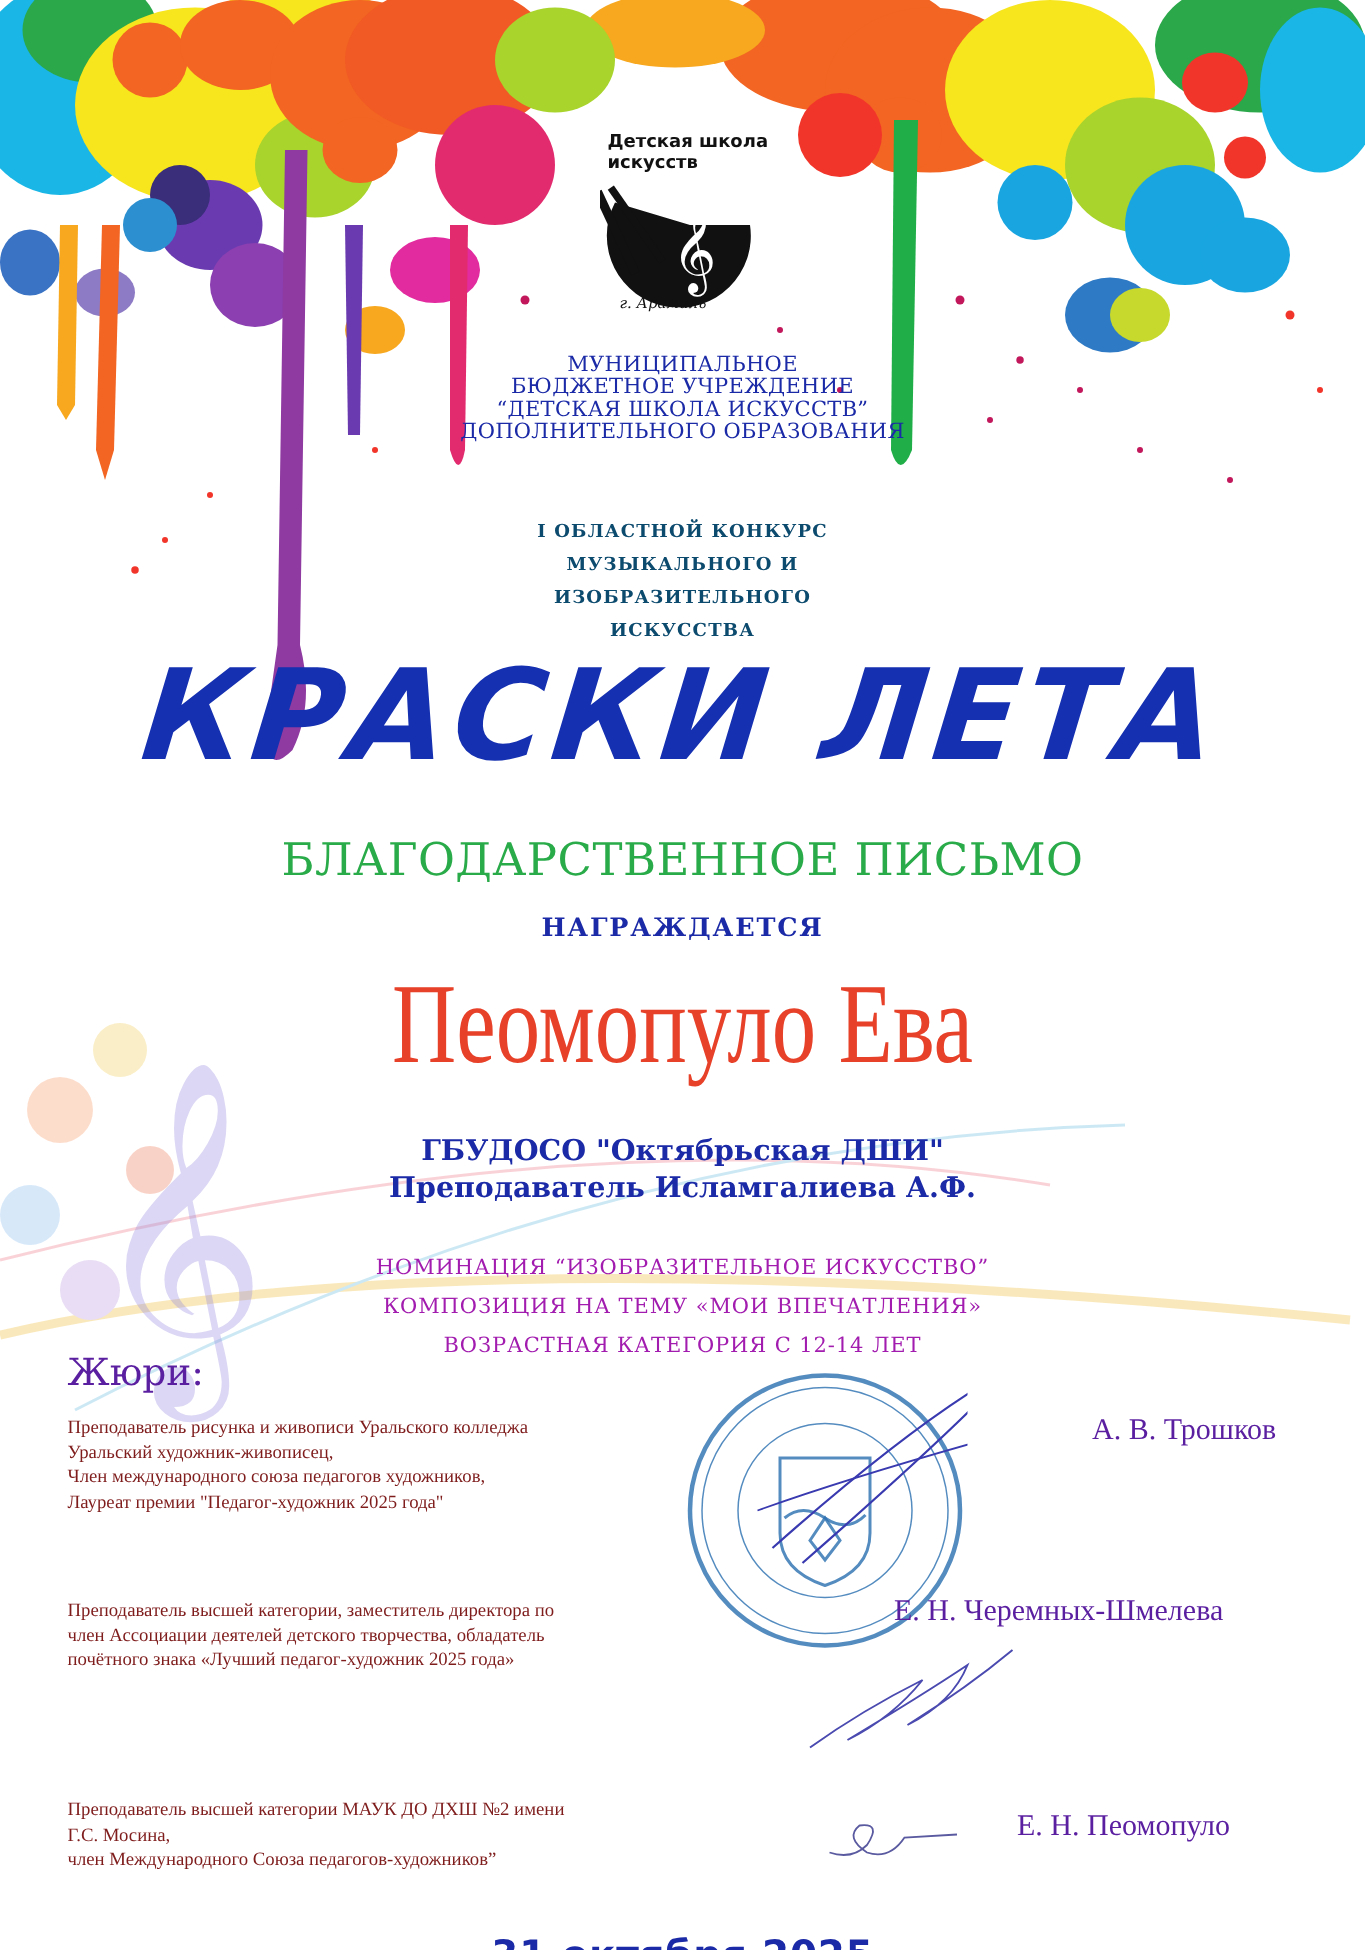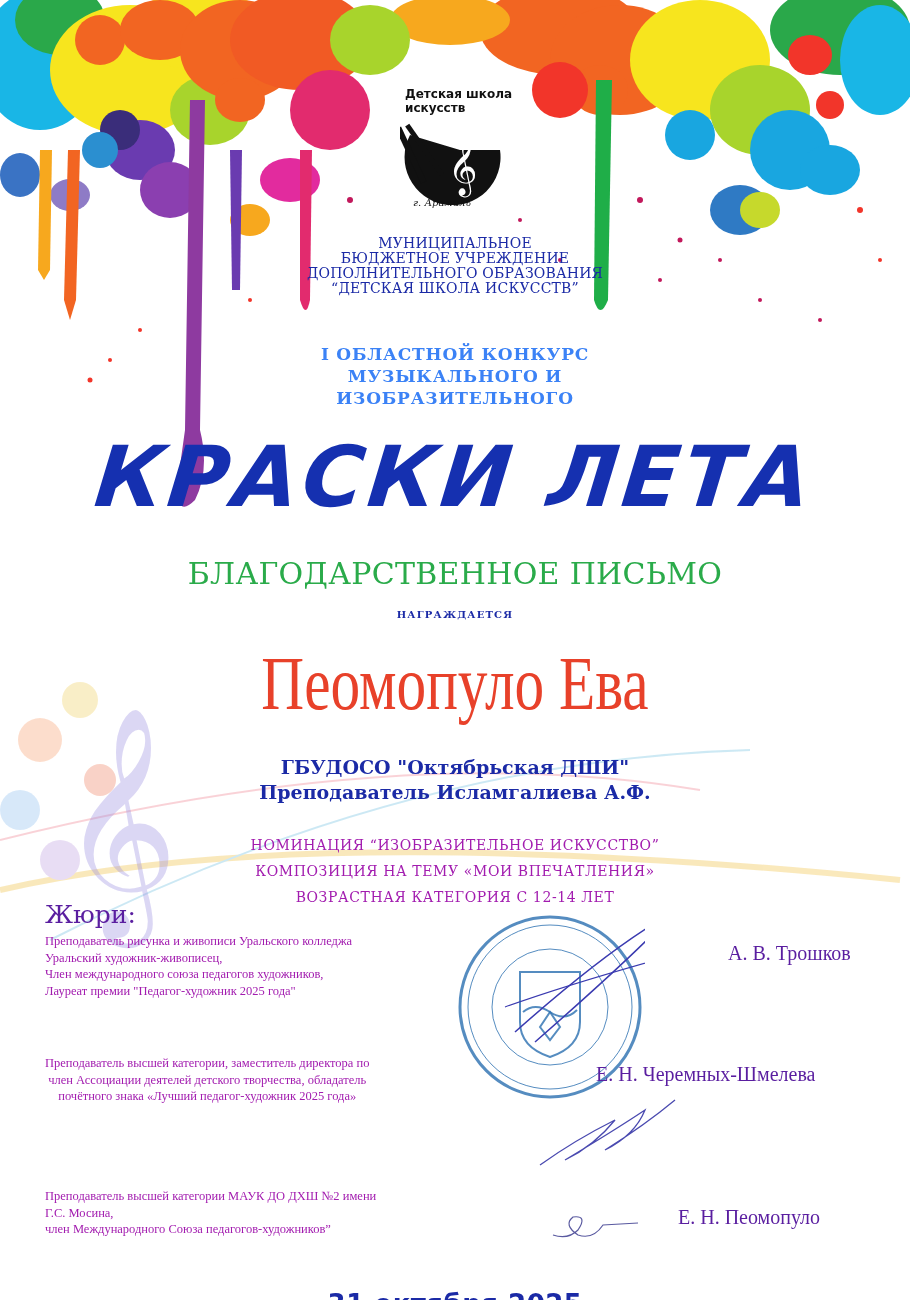--- a/index.html
+++ b/index.html
@@ -9,30 +9,30 @@
     font-family: "DejaVu Serif", serif;
   }
   .layer { position: absolute; left: 0; top: 0; }
   .center-text { position: absolute; left: 0; width: 910px; text-align: center; }
 
   .logo-wrap { position: absolute; left: 385px; top: 75px; width: 140px; height: 210px; }
   .logo-caption-top { position: absolute; left: 20px; top: 12px; font-family: "DejaVu Sans", sans-serif; font-size: 12px; font-weight: bold; color: #111; }
   .logo-caption-bottom { position: absolute; left: 28px; top: 122px; font-family: "DejaVu Serif", serif; font-style: italic; font-size: 10px; color: #111; }
 
   .org { top: 236px; color: #1b2aa6; font-size: 14px; line-height: 15px; letter-spacing: 0.2px; }
-  .contest { top: 343px; color: #3b82f6; font-size: 17px; line-height: 22px; font-weight: bold; letter-spacing: 0.8px; }
+  .contest { top: 343px; color: #0c4a6e; font-size: 12px; line-height: 22px; font-weight: bold; letter-spacing: 0.8px; }
   .brand { top: 428px; color: #1530b0; font-family: "DejaVu Sans", sans-serif; font-weight: bold; font-style: italic; font-size: 84px; letter-spacing: 4px; transform: skewX(-6deg); }
   .letter-type { top: 556px; color: #2aab4a; font-size: 30px; letter-spacing: 0.3px; }
-  .awarded { top: 609px; color: #1b2aa6; font-size: 10px; font-weight: bold; letter-spacing: 1.2px; }
+  .awarded { top: 609px; color: #1b2aa6; font-size: 17px; font-weight: bold; letter-spacing: 1.2px; }
   .recipient { top: 640px; color: #e8412a; font-family: "Liberation Serif", serif; font-size: 76px; transform: scaleX(0.78); }
   .school { top: 755px; color: #1b2aa6; font-size: 19px; line-height: 25px; font-weight: bold; }
   .nomination { top: 832px; color: #a21caf; font-size: 14px; line-height: 26px; letter-spacing: 0.6px; }
 
   .jury-title { position: absolute; left: 45px; top: 900px; color: #5a1ea0; font-size: 25px; font-family: "DejaVu Serif", serif; }
-  .jury-block { position: absolute; left: 45px; color: #a21caf; font-size: 12.5px; line-height: 16.5px; font-family: "Liberation Serif", serif; }
+  .jury-block { position: absolute; left: 45px; color: #7f1d1d; font-size: 12.5px; line-height: 16.5px; font-family: "Liberation Serif", serif; margin-top: 10px; }
   .jury-name { position: absolute; color: #5a1ea0; font-family: "Liberation Serif", serif; font-size: 20px; }
   .date { top: 1258px; color: #1b2aa6; font-family: "DejaVu Sans", sans-serif; font-weight: bold; font-size: 26px; letter-spacing: 0.5px; margin-top: 31px; }
 
   .stamp { position: absolute; left: 455px; top: 912px; width: 190px; height: 190px; }
 </style>
 </head>
 <body>
 
 <svg class="layer" width="910" height="600" viewBox="0 0 910 600">
 
@@ -123,28 +123,29 @@
     <text x="48" y="78" font-family="DejaVu Serif, serif" font-size="50" fill="#fff">𝄞</text>
     <rect x="8" y="20" width="6" height="60" fill="#111" transform="rotate(-25 11 50)"></rect>
     <rect x="22" y="15" width="5" height="60" fill="#111" transform="rotate(-35 24 45)"></rect>
   </svg>
   <div class="logo-caption-bottom">г. Арамиль</div>
 </div>
 
 <div class="center-text org">
   <div>МУНИЦИПАЛЬНОЕ</div>
   <div>БЮДЖЕТНОЕ УЧРЕЖДЕНИЕ</div>
+  <div>“ДЕТСКАЯ ШКОЛА ИСКУССТВ”</div>
   <div>ДОПОЛНИТЕЛЬНОГО ОБРАЗОВАНИЯ</div>
-  <div>“ДЕТСКАЯ ШКОЛА ИСКУССТВ”</div>
 </div>
 
 <div class="center-text contest">
   <div>I ОБЛАСТНОЙ КОНКУРС</div>
   <div>МУЗЫКАЛЬНОГО И</div>
   <div>ИЗОБРАЗИТЕЛЬНОГО</div>
+  <div>ИСКУССТВА</div>
 </div>
 
 <div class="center-text brand">КРАСКИ ЛЕТА</div>
 
 <div class="center-text letter-type">БЛАГОДАРСТВЕННОЕ ПИСЬМО</div>
 <div class="center-text awarded">НАГРАЖДАЕТСЯ</div>
 <div class="center-text recipient">Пеомопуло Ева</div>
 
 <div class="center-text school">
   <div>ГБУДОСО "Октябрьская ДШИ"</div>
@@ -159,21 +160,21 @@
 
 <div class="jury-title">Жюри:</div>
 
 <div class="jury-block" style="top:933px;">
   <div>Преподаватель рисунка и живописи Уральского колледжа</div>
   <div>Уральский художник-живописец,</div>
   <div>Член международного союза  педагогов художников,</div>
   <div>Лауреат премии "Педагог-художник  2025 года"</div>
 </div>
 
-<div class="jury-block" style="top:1055px;text-align:center;">
+<div class="jury-block" style="top:1055px;">
   <div>Преподаватель высшей категории, заместитель директора по</div>
   <div> член Ассоциации деятелей детского творчества, обладатель</div>
   <div>почётного знака «Лучший педагог-художник 2025 года»</div>
 </div>
 
 <div class="jury-block" style="top:1188px;">
   <div>Преподаватель высшей категории МАУК ДО ДХШ №2 имени</div>
   <div>Г.С. Мосина,</div>
   <div>член Международного Союза педагогов-художников”</div>
 </div>

